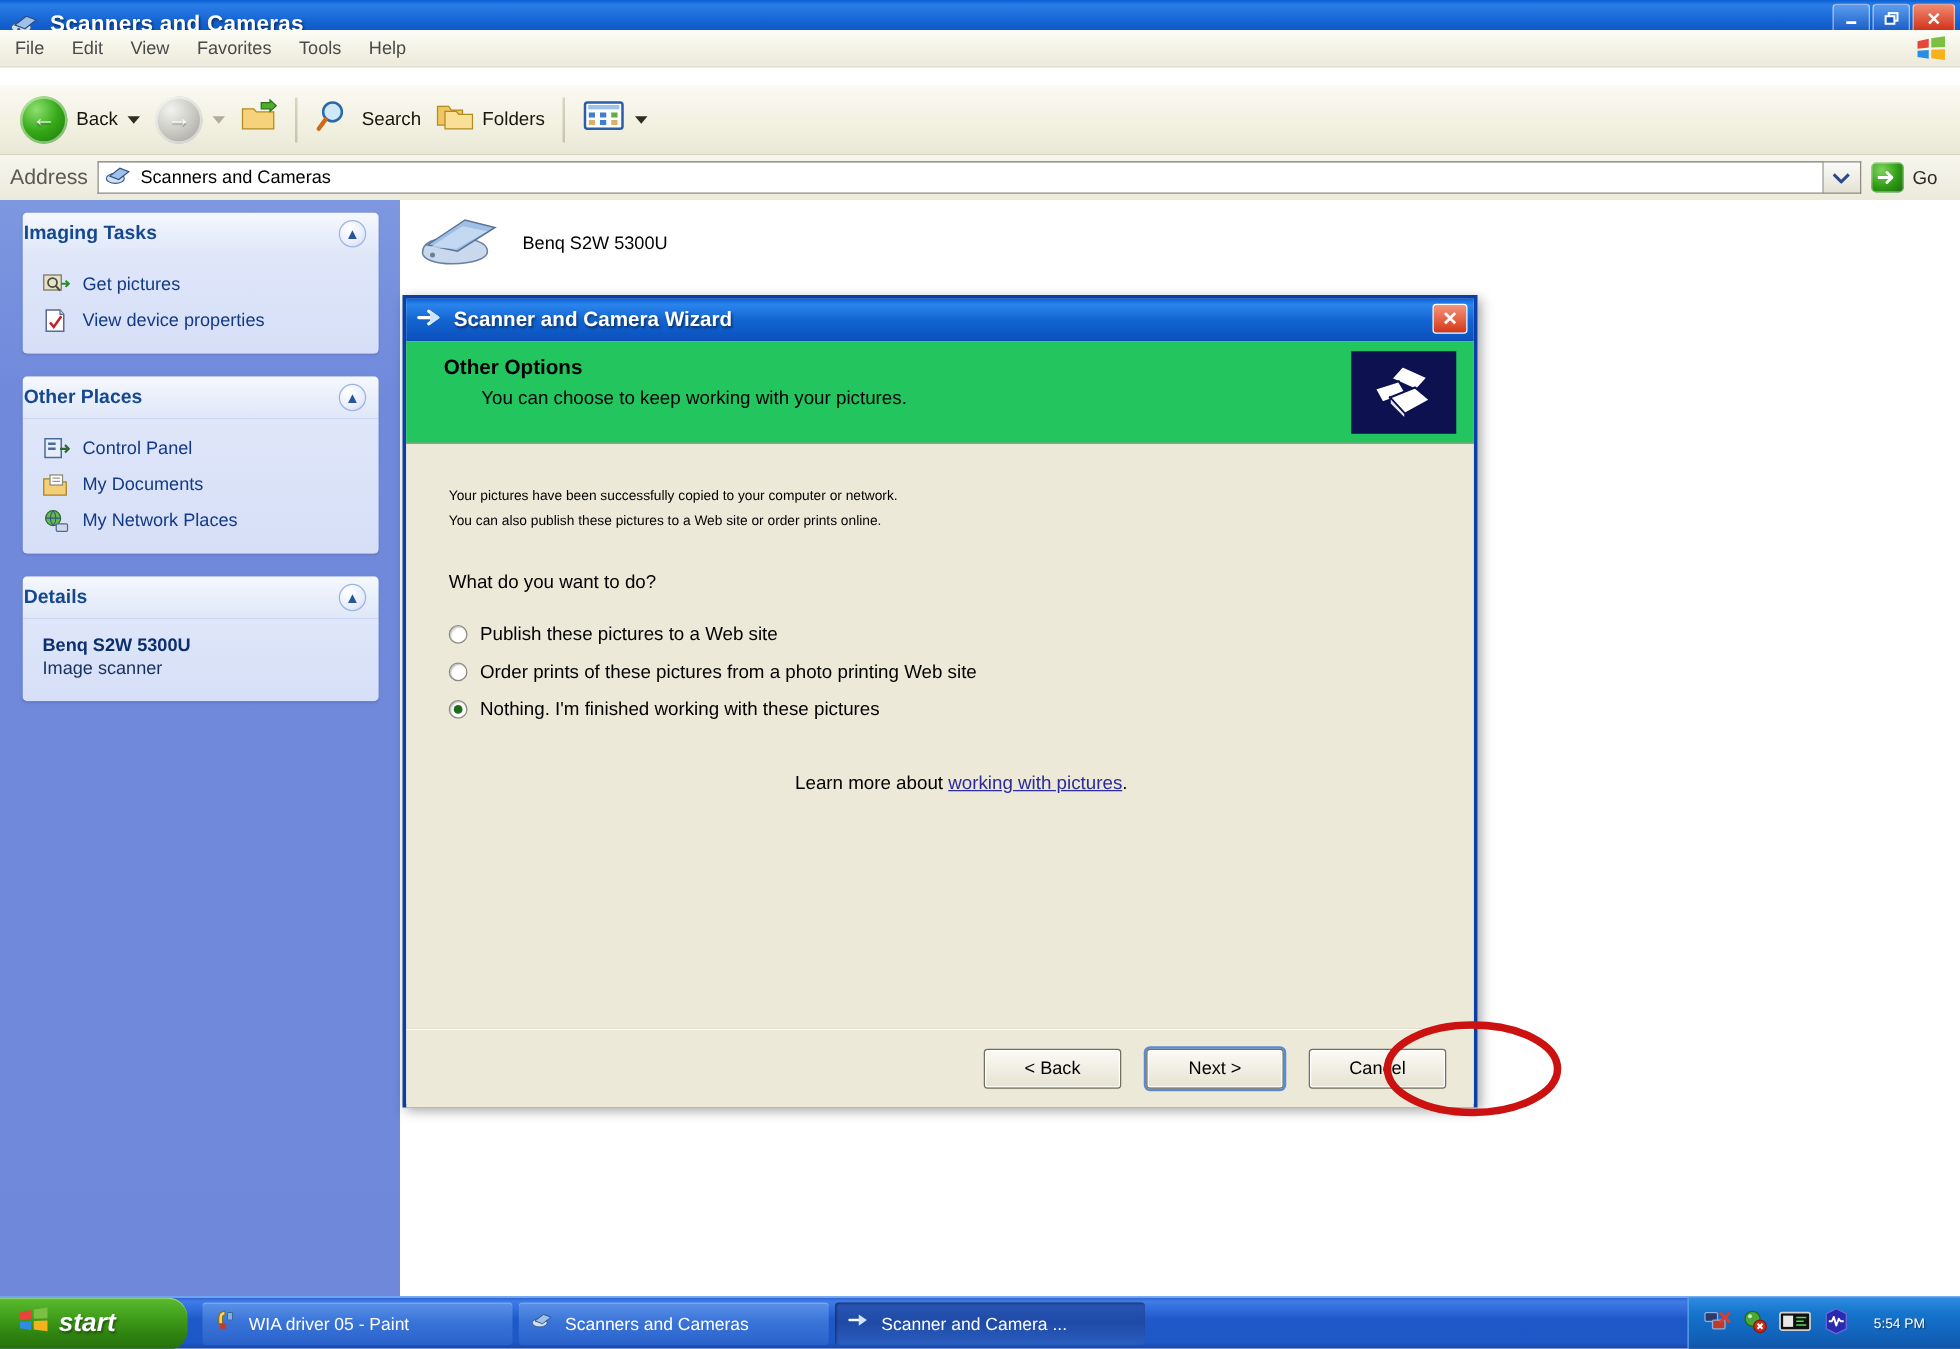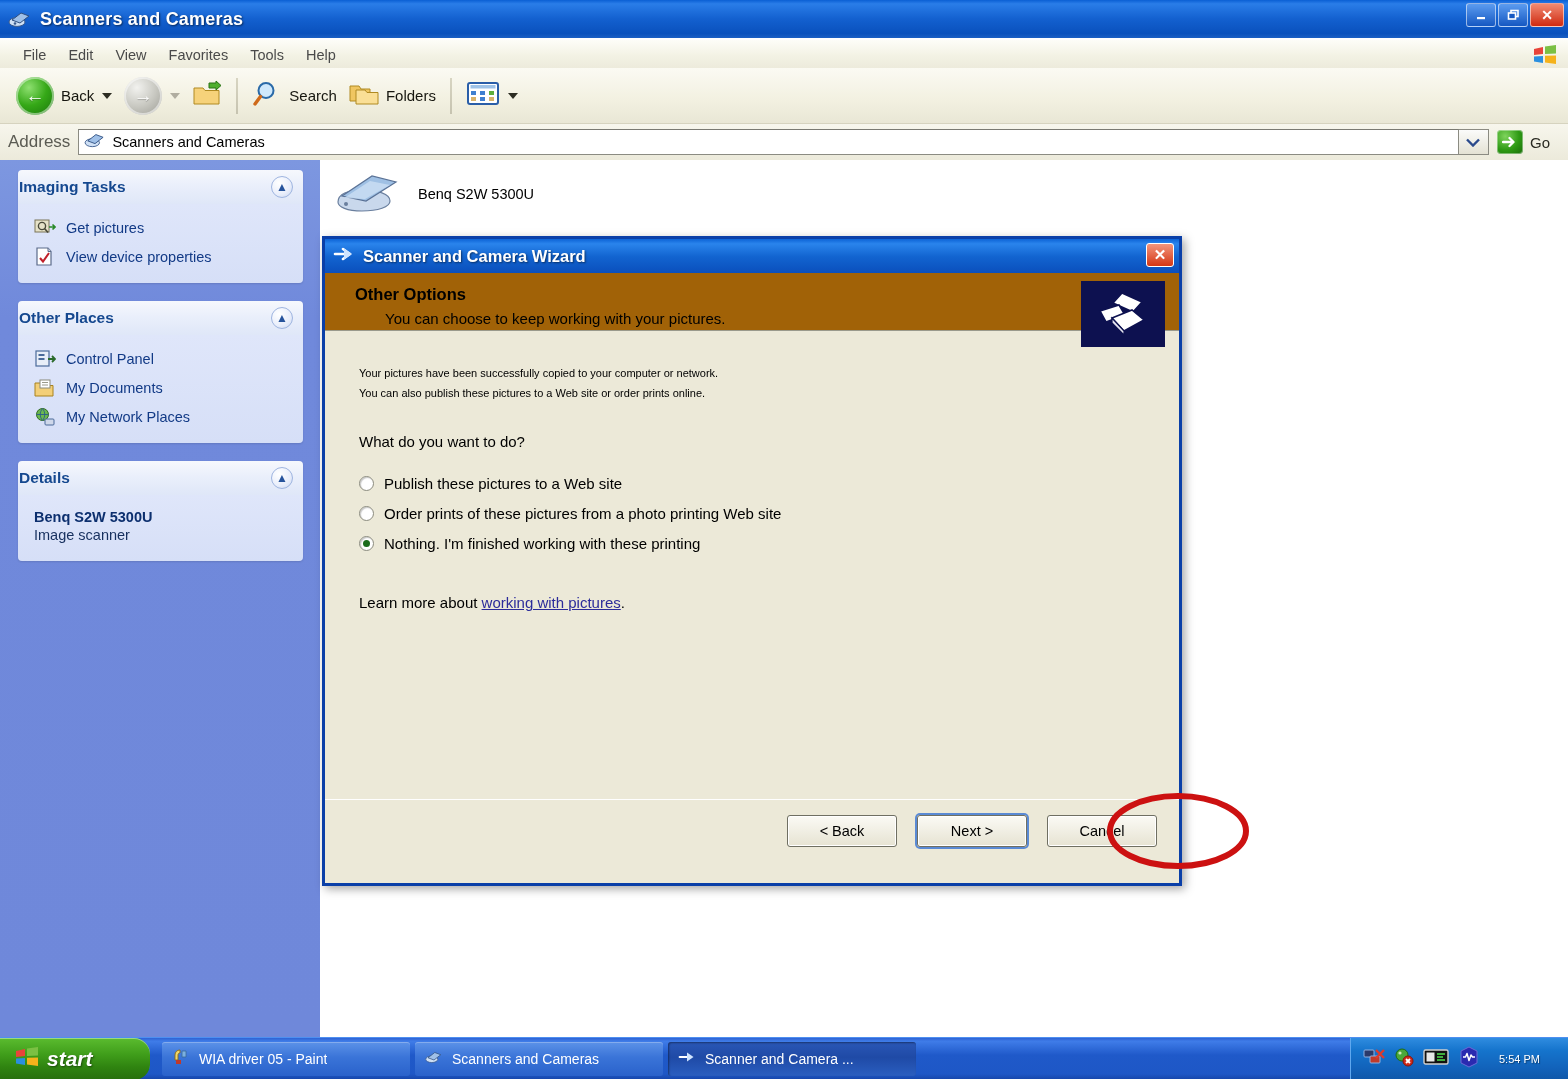--- a/index.html
+++ b/index.html
@@ -33,24 +33,24 @@
     border: 1px solid rgba(255,255,255,.55);
     display: flex; align-items: center; justify-content: center;
     color: #fff; font-size: 14px; font-weight: bold;
   }
   .wbtn.min { background: linear-gradient(180deg,#5c9cf0,#1558c2); }
   .wbtn.max { background: linear-gradient(180deg,#5c9cf0,#1558c2); }
   .wbtn.close { background: linear-gradient(180deg,#f08a72,#cf2a10); width: 34px; }
 
   
   .menubar {
-    position: absolute; left: 0; top: 40px; width: 1568px; height: 30px;
+    position: absolute; left: 0; top: 24px; width: 1568px; height: 30px;
     background: linear-gradient(180deg,#fdfdf8 0%,#f3f2e4 55%,#eceadb 100%);
     border-bottom: 1px solid #dcd9c6;
-    display: flex; align-items: center; padding-left: 12px;
+    display: flex; align-items: center; padding-left: 1px;
   }
   .menubar .mi {
     font-size: 14.5px; color: #4a4a4a; padding: 3px 11px;
   }
   .winflag {
     position: absolute; right: 10px; top: 4px; width: 26px; height: 22px;
   }
 
   
   .toolbar {
@@ -145,21 +145,21 @@
     height: 34px; background: linear-gradient(180deg,#0c63d6 0%,#2a84ec 14%,#1264d0 52%,#0a4fbc 100%);
     display: flex; align-items: center; padding-left: 8px; position: relative;
   }
   .wz-title-text { color: #fff; font-size: 16.5px; font-weight: bold; text-shadow: 1px 1px 2px rgba(0,0,0,.5); }
   .wz-close {
     position: absolute; right: 5px; top: 4px; width: 28px; height: 24px; border-radius: 3px;
     background: linear-gradient(180deg,#f3957c,#d43715); border: 1px solid #fff;
     color: #fff; font-size: 15px; font-weight: bold; display: flex; align-items: center; justify-content: center;
   }
   .wz-head {
-    height: 58px; background: #a16207; border-bottom: 1px solid #9a9a8c;
+    height: 82px; background: #22c55e; border-bottom: 1px solid #9a9a8c;
     position: relative; padding: 12px 0 0 30px;
   }
   .wz-h1 { font-size: 16.5px; font-weight: bold; color: #000; }
   .wz-h2 { font-size: 15px; color: #000; margin-top: 6px; margin-left: 30px; }
   .wz-headicon {
     position: absolute; right: 14px; top: 8px; width: 84px; height: 66px;
     background: #0d1150; display: flex; align-items: center; justify-content: center;
   }
   .wz-body { height: 468px; padding: 32px 0 0 34px; background: #ece9d8; }
   .wz-p { font-size: 11px; color: #000; line-height: 20px; }
@@ -167,21 +167,21 @@
   .wz-opts { margin-top: 18px; }
   .wz-opt { display: flex; align-items: center; height: 30px; }
   .radio {
     width: 15px; height: 15px; border-radius: 50%; background: #fff;
     border: 1px solid #8b8b7e; box-shadow: inset 1px 1px 1px rgba(0,0,0,.22);
     margin-right: 10px; flex: none; display: flex; align-items: center; justify-content: center;
   }
   .radio .dot { width: 7px; height: 7px; border-radius: 50%; background: #1b6b1b; display: none; }
   .radio.on .dot { display: block; }
   .wz-optlabel { font-size: 15px; color: #000; }
-  .wz-learn { margin-top: 36px; font-size: 15px; color: #000; }
+  .wz-learn { margin-top: 36px; font-size: 15px; color: #000; text-align: center; }
   .wz-link { color: #2b2b9a; text-decoration: underline; }
   .wz-sep { height: 1px; background: #9a9a8c; border-bottom: 1px solid #fff; margin: 0; }
   .wz-foot {
     height: 62px; background: #ece9d8; display: flex; align-items: center;
     justify-content: flex-end; padding-right: 22px; gap: 20px; position: relative;
   }
   .wz-btn {
     width: 110px; height: 32px; background: linear-gradient(180deg,#fbfaf5,#e6e3d2);
     border: 1px solid #6f6f62; border-radius: 3px;
     font-size: 14.5px; color: #000; display: flex; align-items: center; justify-content: center;
@@ -501,21 +501,21 @@
         <span class="wz-optlabel">Publish these pictures to a Web site</span>
       </div>
       <div class="wz-opt">
         <span class="radio"></span>
         <span class="wz-optlabel">Order prints of these pictures from a photo printing Web site</span>
       </div>
       <div class="wz-opt">
         <span class="radio on">
             <span class="dot"></span>
           </span>
-        <span class="wz-optlabel">Nothing. I'm finished working with these printing</span>
+        <span class="wz-optlabel">Nothing. I'm finished working with these pictures</span>
       </div>
     </div>
 
     <div class="wz-learn">
       <span>Learn more about </span><a class="wz-link" href="#">working with pictures</a><span>.</span>
     </div>
   </div>
 
   <div class="wz-sep"></div>
 

